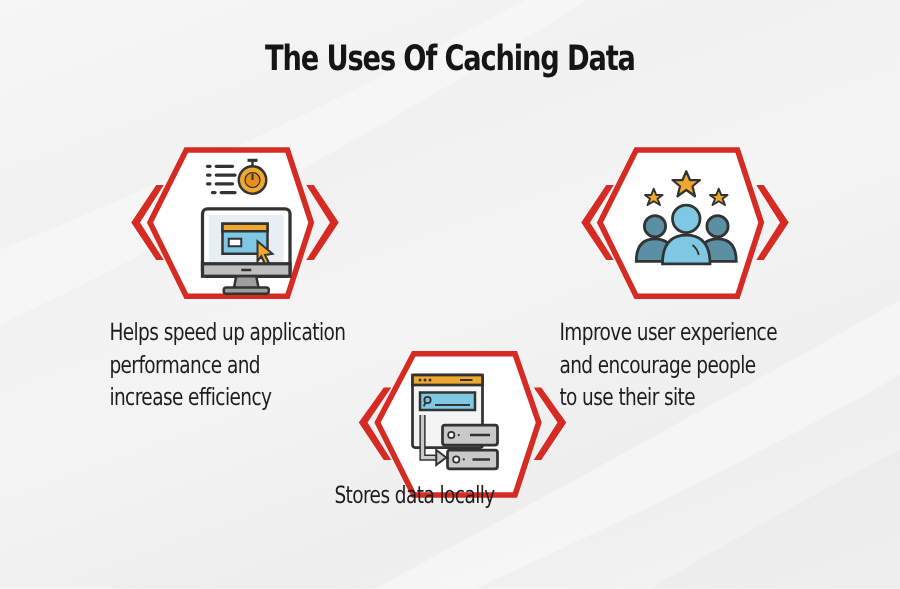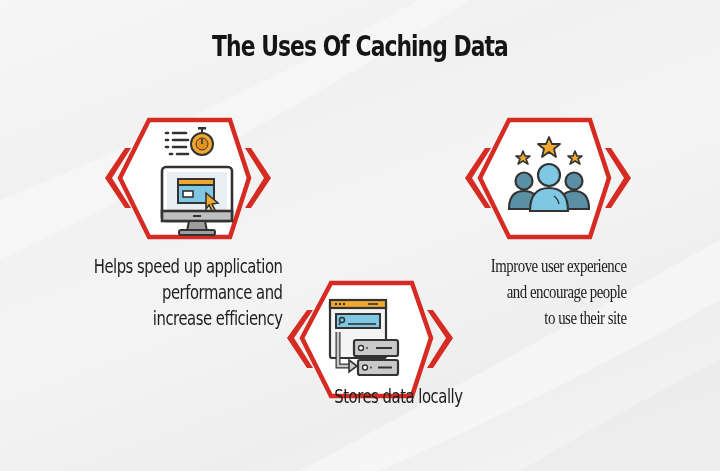--- a/index.html
+++ b/index.html
@@ -9,21 +9,21 @@
     font-family: "Liberation Sans", sans-serif;
   }
   .bg-swoosh { position:absolute; pointer-events:none; }
   .title {
     position:absolute; left:0; top:30px; width:720px; text-align:center;
     font-family:"DejaVu Sans", sans-serif; font-weight:bold; font-size:28px;
     letter-spacing:-1.2px; color:#151515; transform:scaleX(0.78); transform-origin:center;
   }
   .badge { position:absolute; }
   .caption {
-    position:absolute; text-align:right; color:#1d1d1d;
+    position:absolute; text-align:left; color:#1d1d1d;
     font-family:"DejaVu Sans", sans-serif; font-size:19px; line-height:26px;
     letter-spacing:-0.6px;
   }
   .caption span { display:block; white-space:nowrap; transform:scaleX(0.78); transform-origin:center; }
 </style>
 </head>
 <body>
 
 <svg class="bg-swoosh" width="720" height="471" style="left:0;top:0">
   <path d="M0 200 Q 200 120 420 0 L 470 0 Q 250 140 0 260 Z" fill="#ffffff" opacity="0.35"></path>
@@ -126,21 +126,21 @@
     <line x1="50" y1="69.5" x2="64" y2="69.5" stroke="#333" stroke-width="2"></line>
   </g>
 </svg>
 
 <div class="caption" style="left:60px;top:253px;width:250px;">
   <span>Helps speed up application</span>
   <span>performance and</span>
   <span>increase efficiency</span>
 </div>
 
-<div class="caption" style="left:404px;top:253px;width:250px;font-family:Liberation Serif, serif;">
+<div class="caption" style="left:420px;top:253px;width:250px;">
   <span>Improve user experience</span>
   <span>and encourage people</span>
   <span>to use their site</span>
 </div>
 
 <div class="caption" style="left:240px;top:383px;width:250px;">
   <span>Stores data locally</span>
 </div>
 
 </body></html>

